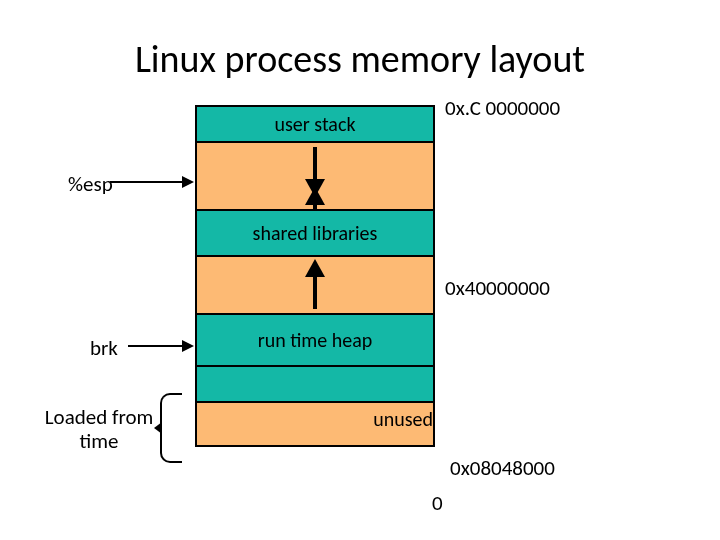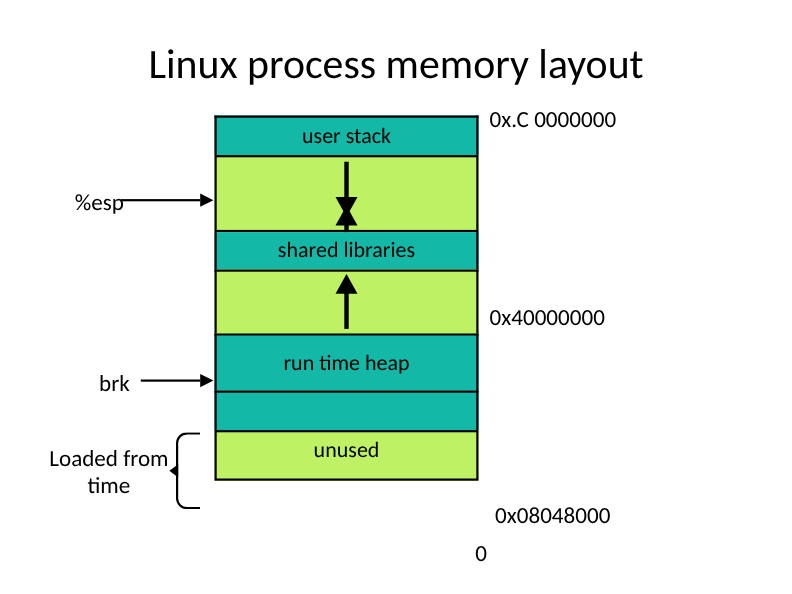--- a/index.html
+++ b/index.html
@@ -30,24 +30,24 @@
   .seg {
     border: 2px solid #000;
     text-align: center;
     font-size: 20px;
     display: flex;
     align-items: center;
     justify-content: center;
     color: #000;
   }
   .blue { background: #14b8a6; }
-  .gray { background: #bef264; }
+  .gray { background: #fdba74; justify-content: flex-end; }
   .userstack { height: 36px; border-bottom: none; }
   .gap1 { height: 70px; position: relative; }
-  .shared { height: 34px; border-top: none; border-bottom: none; }
+  .shared { height: 44px; border-top: none; border-bottom: none; }
   .gap2 { height: 58px; position: relative; border-bottom: none; }
   .heap { height: 52px; border-bottom: none; }
   .loaded { height: 36px; border-bottom: none; }
   .unused { height: 46px; padding-top: 4px; align-items: flex-start; }
 
   
   .arrow-down-shaft {
     position: absolute;
     left: 50%; transform: translateX(-50%);
     top: 4px; width: 4px; height: 34px; background: #000;

